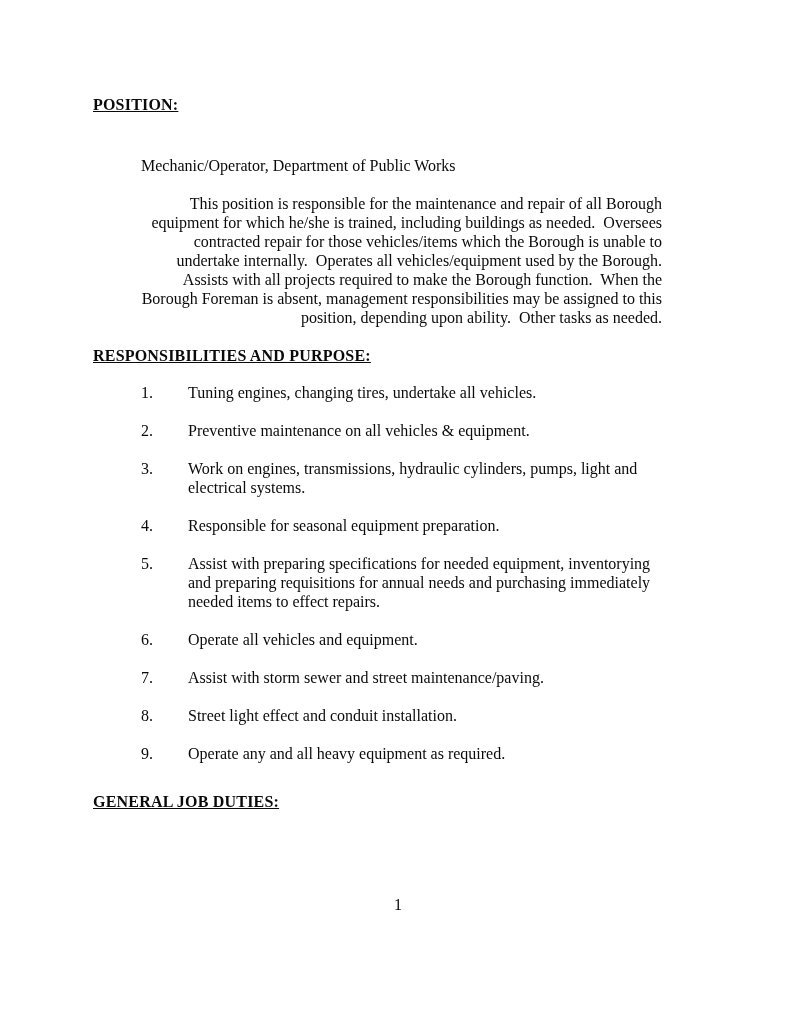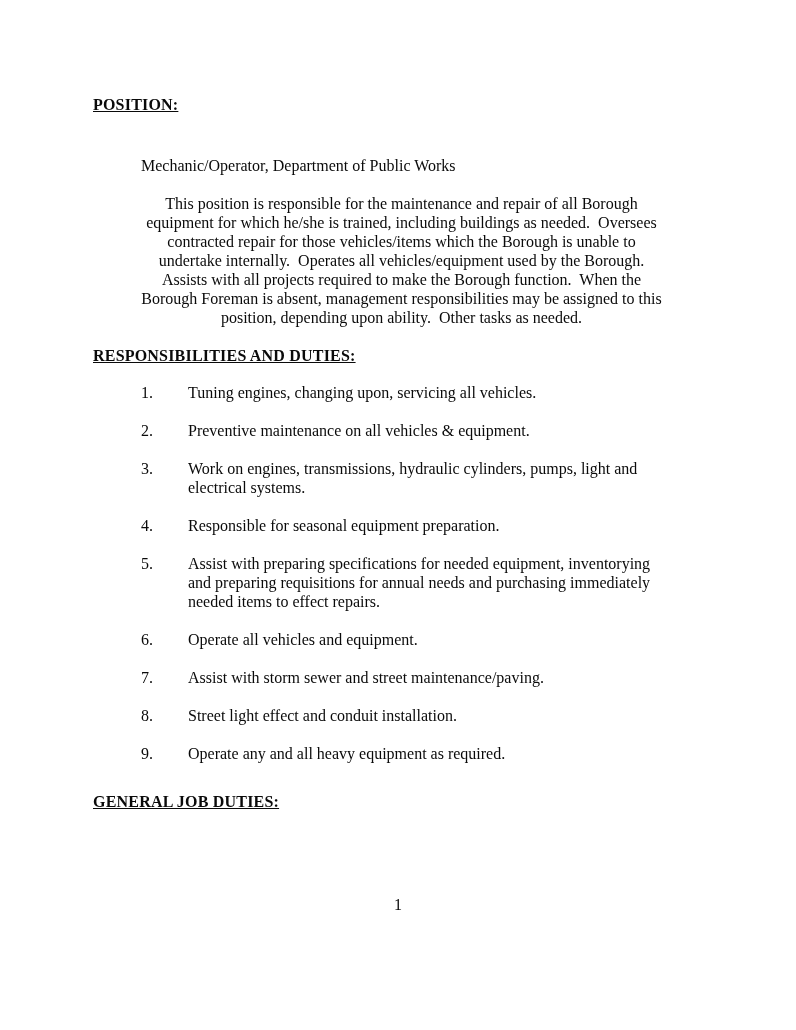--- a/index.html
+++ b/index.html
@@ -30,21 +30,21 @@
     margin-left: 48px;
     margin-bottom: 19px;
     white-space: pre-wrap;
     margin-top: 42px;
   }
   .paragraph {
     margin-left: 48px;
     margin-bottom: 19px;
     max-width: 598px;
     white-space: pre-wrap;
-    text-align: center;
+    text-align: right;
   }
   .duties-list {
     margin-left: 48px;
     margin-bottom: 10px;
   }
   .duty-item {
     display: flex;
     margin-bottom: 19px;
   }
   .duty-number {
@@ -76,25 +76,25 @@
     <div class="section-heading">POSITION:</div>
     <div class="body-text">Mechanic/Operator, Department of Public Works</div>
   </div>
 
   <div class="section">
     <div class="paragraph">This position is responsible for the maintenance and repair of all Borough equipment for which he/she is trained, including buildings as needed.  Oversees contracted repair for those vehicles/items which the Borough is unable to undertake internally.  Operates all vehicles/equipment used by the Borough.  Assists with all projects required to make the Borough function.  When the Borough Foreman is absent, management responsibilities may be assigned to this position, depending upon ability.  Other tasks as needed.</div>
   </div>
 
 
   <div class="section">
-    <div class="section-heading">RESPONSIBILITIES AND DUTIES:</div>
+    <div class="section-heading">RESPONSIBILITIES AND PURPOSE:</div>
     <div class="duties-list">
   <div class="duty-item">
     <div class="duty-number">1.</div>
-    <div class="duty-text">Tuning engines, changing upon, servicing all vehicles.</div>
+    <div class="duty-text">Tuning engines, changing tires, undertake all vehicles.</div>
   </div>
 
   <div class="duty-item">
     <div class="duty-number">2.</div>
     <div class="duty-text">Preventive maintenance on all vehicles &amp; equipment.</div>
   </div>
 
   <div class="duty-item">
     <div class="duty-number">3.</div>
     <div class="duty-text">Work on engines, transmissions, hydraulic cylinders, pumps, light and electrical systems.</div>

